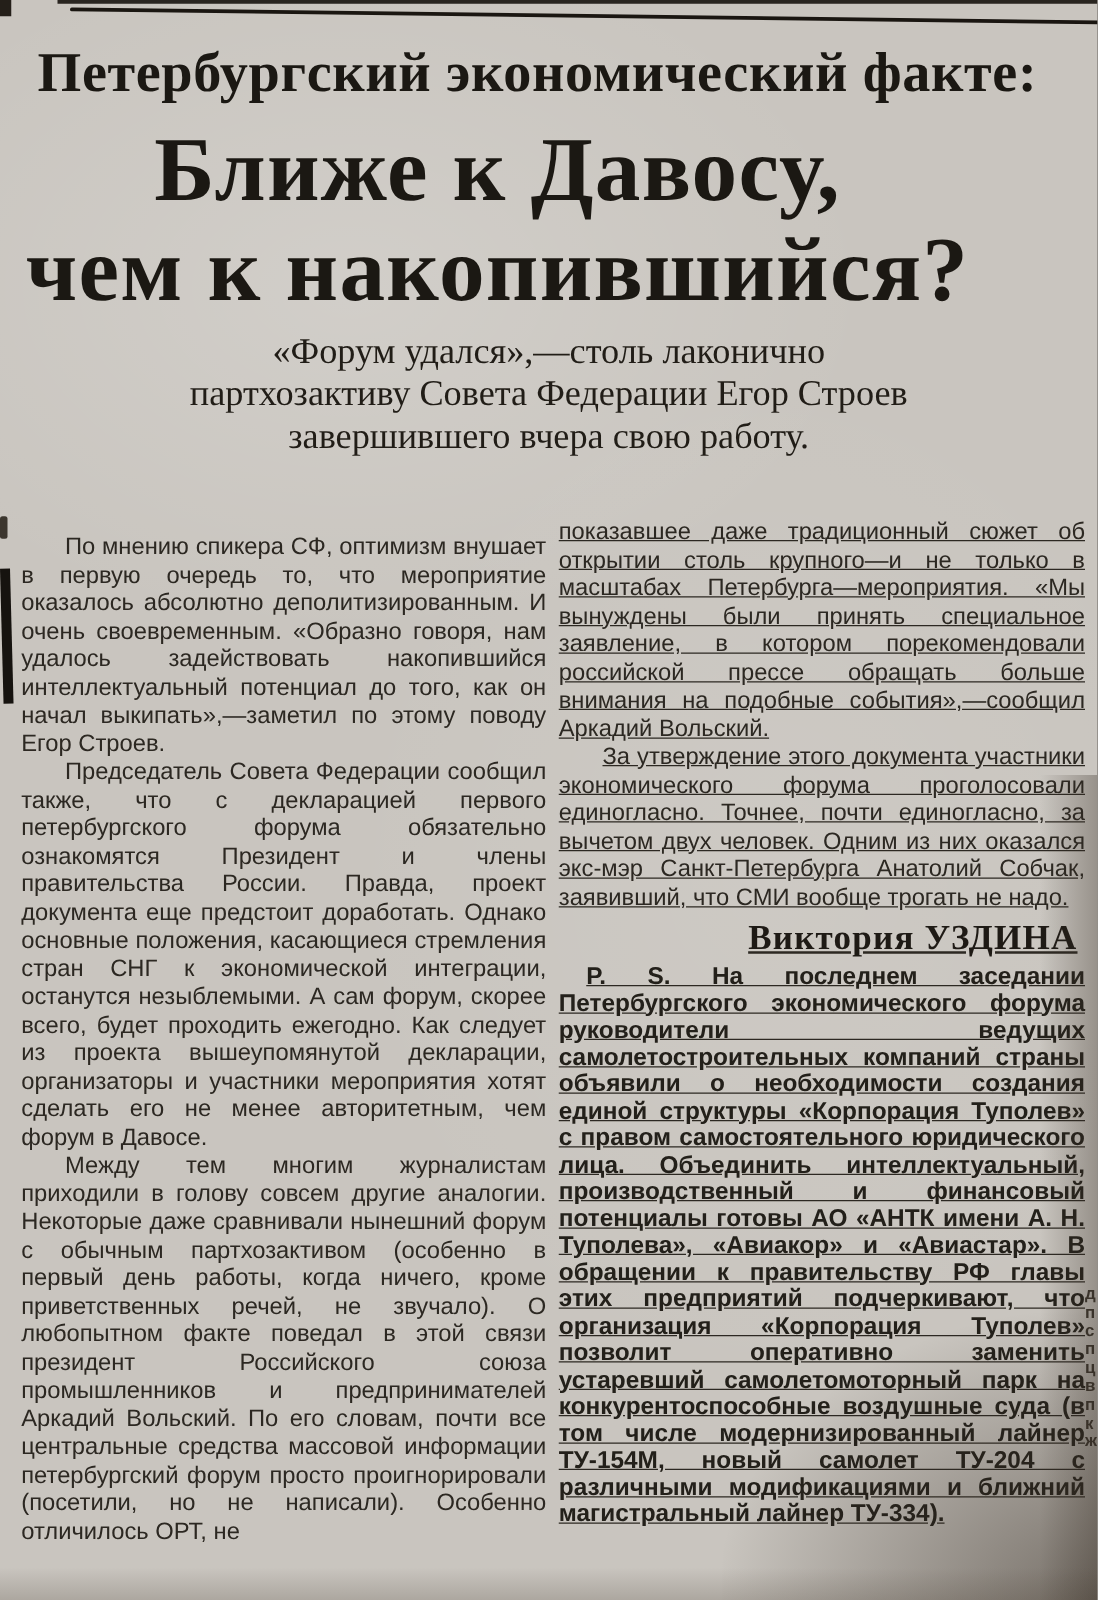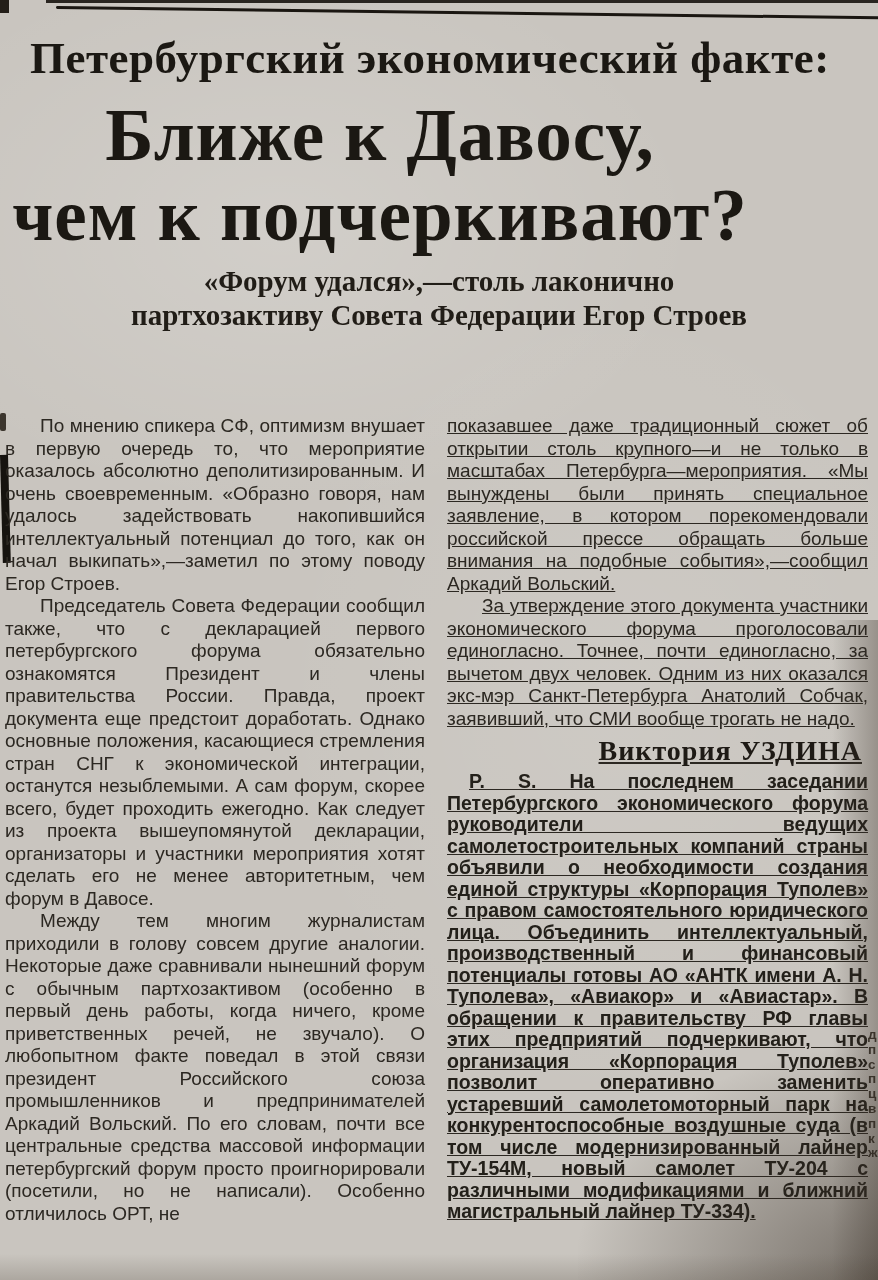--- a/index.html
+++ b/index.html
@@ -35,29 +35,30 @@
     position:absolute;left:30px;top:34px;width:820px;
     font-family:"Liberation Serif", serif;font-weight:bold;
     font-size:45px;line-height:1.1;color:var(--ink-dark,#1b1813);
     letter-spacing:.5px;
   }
   .headline{
     position:absolute;left:0;top:96px;width:760px;margin:0;
     text-align:center;font-family:"Liberation Serif", serif;font-weight:bold;
     font-size:73px;line-height:80px;color:var(--ink-dark,#1b1813);
     letter-spacing:1px;
+    padding-left:18px;
   }
   .deck{
     position:absolute;left:29px;top:264px;width:820px;
-    text-align:center;font-family:"Liberation Serif", serif;font-weight:bold;
+    text-align:center;font-family:"Liberation Serif", serif;font-weight:normal;
     font-size:29px;line-height:34px;color:#211d17;
   }
   
   .col{position:absolute;top:415px;}
-  .col-left{left:5px;width:420px;}
+  .col-left{left:17px;width:420px;margin-top:12px;}
   .col-right{left:447px;width:421px;text-decoration:underline;}
   .col p{
     margin:0;font-size:19px;line-height:22.5px;
     text-align:justify;text-indent:35px;color:var(--ink,#2c2822);
   }
   .col p.no-indent{text-indent:0;}
   .byline{
     text-align:right;margin:5px 6px 4px 0;
     font-family:"Liberation Serif", serif;font-weight:bold;
     font-size:28px;letter-spacing:1px;color:#1e1a15;
@@ -81,26 +82,27 @@
   <div class="top-bar"></div>
   <div class="top-rule"></div>
   <div class="corner-mark"></div>
   <div class="left-speck"></div>
   <div class="left-black-bar"></div>
 
   <div class="kicker">Петербургский экономический факте:</div>
 
   <h1 class="headline">
     <div>Ближе к Давосу,</div>
-    <div>чем к подчеркивают?</div>
+    <div>чем к накопившийся?</div>
   </h1>
 
   <div class="deck">
     <div>«Форум удался»,—столь лаконично</div>
     <div>партхозактиву Совета Федерации Егор Строев</div>
+    <div>завершившего вчера свою работу.</div>
   </div>
 
   <div class="col col-left">
     <p>По мнению спикера СФ, оптимизм внушает в первую очередь то, что мероприятие оказалось абсолютно деполитизированным. И очень своевременным. «Образно говоря, нам удалось задействовать накопившийся интеллектуальный потенциал до того, как он начал выкипать»,—заметил по этому поводу Егор Строев.</p>
     <p>Председатель Совета Федерации сообщил также, что с декларацией первого петербургского форума обязательно ознакомятся Президент и члены правительства России. Правда, проект документа еще предстоит доработать. Однако основные положения, касающиеся стремления стран СНГ к экономической интеграции, останутся незыблемыми. А сам форум, скорее всего, будет проходить ежегодно. Как следует из проекта вышеупомянутой декларации, организаторы и участники мероприятия хотят сделать его не менее авторитетным, чем форум в Давосе.</p>
     <p>Между тем многим журналистам приходили в голову совсем другие аналогии. Некоторые даже сравнивали нынешний форум с обычным партхозактивом (особенно в первый день работы, когда ничего, кроме приветственных речей, не звучало). О любопытном факте поведал в этой связи президент Российского союза промышленников и предпринимателей Аркадий Вольский. По его словам, почти все центральные средства массовой информации петербургский форум просто проигнорировали (посетили, но не написали). Особенно отличилось ОРТ, не</p>
   </div>
 
   <div class="col col-right">
     <p class="no-indent">показавшее даже традиционный сюжет об открытии столь крупного—и не только в масштабах Петербурга—мероприятия. «Мы вынуждены были принять специальное заявление, в котором порекомендовали российской прессе обращать больше внимания на подобные события»,—сообщил Аркадий Вольский.</p>

